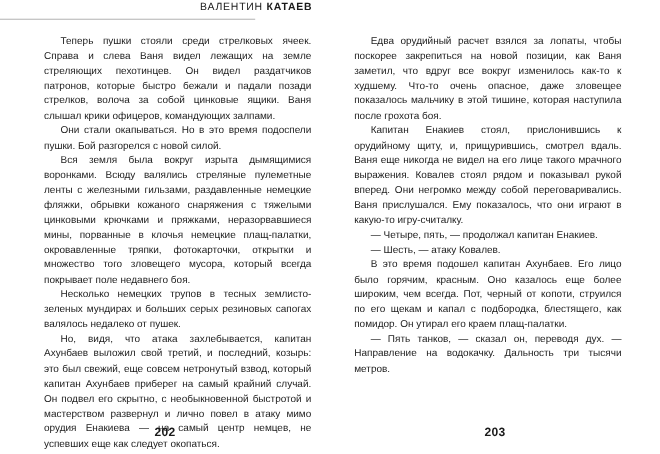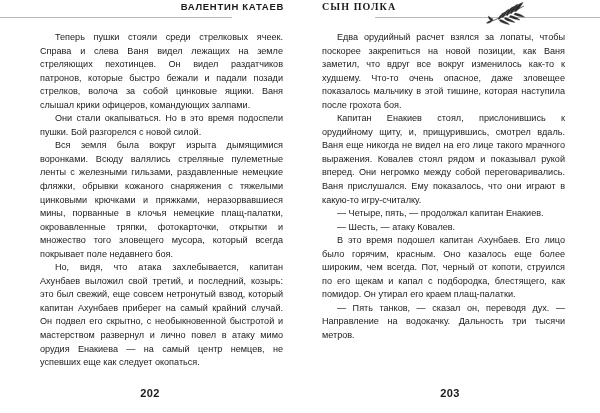--- a/index.html
+++ b/index.html
@@ -35,21 +35,21 @@
     top: 1px;
     font-size: 9.5px;
     letter-spacing: 0.7px;
     color: #1a1a1a;
     white-space: nowrap;
   }
   .page-left .runhead-title {
     right: 16px;
     font-family: "Liberation Sans", sans-serif;
   }
-  .page-left .runhead-title .given { font-weight: 700; }
+  .page-left .runhead-title .given { font-weight: 400; }
   .page-left .runhead-title .family { font-weight: 700; }
   .page-right .runhead-title {
     left: 22px;
     font-family: "Liberation Serif", serif;
     font-weight: 700;
     font-size: 10px;
     letter-spacing: 1.1px;
   }
   .rule {
     position: absolute;
@@ -116,54 +116,30 @@
       <div class="runhead-title">
         <span class="given">ВАЛЕНТИН</span>
         <span class="family">КАТАЕВ</span>
       </div>
     </div>
 
     <div class="column">
       <p>Теперь пушки стояли среди стрелковых ячеек. Справа и слева Ваня видел лежащих на земле стреляющих пехотинцев. Он видел раздатчиков патронов, которые быстро бежали и падали позади стрелков, волоча за собой цинковые ящики. Ваня слышал крики офицеров, командующих залпами.</p>
       <p>Они стали окапываться. Но в это время подоспели пушки. Бой разгорелся с новой силой.</p>
       <p>Вся земля была вокруг изрыта дымящимися воронками. Всюду валялись стреляные пулеметные ленты с железными гильзами, раздавленные немецкие фляжки, обрывки кожаного снаряжения с тяжелыми цинковыми крючками и пряжками, неразорвавшиеся мины, порванные в клочья немецкие плащ-палатки, окровавленные тряпки, фотокарточки, открытки и множество того зловещего мусора, который всегда покрывает поле недавнего боя.</p>
+      <p>Несколько немецких трупов в тесных землисто-зеленых мундирах и больших серых резиновых сапогах валялось недалеко от пушек.</p>
       <p>Но, видя, что атака захлебывается, капитан Ахунбаев выложил свой третий, и последний, козырь: это был свежий, еще совсем нетронутый взвод, который капитан Ахунбаев приберег на самый крайний случай. Он подвел его скрытно, с необыкновенной быстротой и мастерством развернул и лично повел в атаку мимо орудия Енакиева — на самый центр немцев, не успевших еще как следует окопаться.</p>
 
     </div>
 
     <div class="folio">202</div>
   </div>
 
   <div class="page page-right">
 
-    <div class="runhead">
-      <div class="rule"></div>
-      <div class="runhead-title">СЫН ПОЛКА</div>
-
-      <svg class="ornament" viewBox="0 0 92 52">
-        <g fill="#2b2b2b" stroke="#2b2b2b" stroke-width="0.8">
-
-          <path d="M14 40 C30 34 52 24 78 10" fill="none" stroke-width="1.4"></path>
-
-          <path d="M58 20 C62 10 68 5 76 3 C72 10 68 16 62 21 Z"></path>
-          <path d="M50 24 C53 15 58 9 66 6 C62 13 58 19 53 25 Z"></path>
-          <path d="M42 28 C45 20 50 14 57 11 C53 18 49 24 45 29 Z"></path>
-          <path d="M34 32 C37 25 41 20 48 16 C44 23 40 28 36 33 Z"></path>
-          <path d="M26 36 C29 30 33 25 40 22 C36 28 32 33 28 37 Z"></path>
-
-          <path d="M60 24 C66 25 73 27 79 32 C71 32 64 30 58 27 Z"></path>
-          <path d="M50 29 C57 30 64 33 70 38 C62 37 55 35 49 32 Z"></path>
-          <path d="M40 33 C47 35 54 38 60 43 C52 42 45 40 39 36 Z"></path>
-          <path d="M30 37 C37 39 43 42 49 47 C41 46 35 44 29 40 Z"></path>
-
-          <path d="M14 40 C9 38 6 34 7 30 C10 33 13 35 16 36 Z"></path>
-          <path d="M14 40 C10 44 6 45 3 44 C6 41 10 39 14 38 Z"></path>
-        </g>
-      </svg>
-    </div>
 
     <div class="column">
       <p>Едва орудийный расчет взялся за лопаты, чтобы поскорее закрепиться на новой позиции, как Ваня заметил, что вдруг все вокруг изменилось как-то к худшему. Что-то очень опасное, даже зловещее показалось мальчику в этой тишине, которая наступила после грохота боя.</p>
       <p>Капитан Енакиев стоял, прислонившись к орудийному щиту, и, прищурившись, смотрел вдаль. Ваня еще никогда не видел на его лице такого мрачного выражения. Ковалев стоял рядом и показывал рукой вперед. Они негромко между собой переговаривались. Ваня прислушался. Ему показалось, что они играют в какую-то игру-считалку.</p>
       <p class="dlg">— Четыре, пять, — продолжал капитан Енакиев.</p>
       <p class="dlg">— Шесть, — атаку Ковалев.</p>
       <p>В это время подошел капитан Ахунбаев. Его лицо было горячим, красным. Оно казалось еще более широким, чем всегда. Пот, черный от копоти, струился по его щекам и капал с подбородка, блестящего, как помидор. Он утирал его краем плащ-палатки.</p>
       <p class="dlg">— Пять танков, — сказал он, переводя дух. — Направление на водокачку. Дальность три тысячи метров.</p>
 
     </div>

